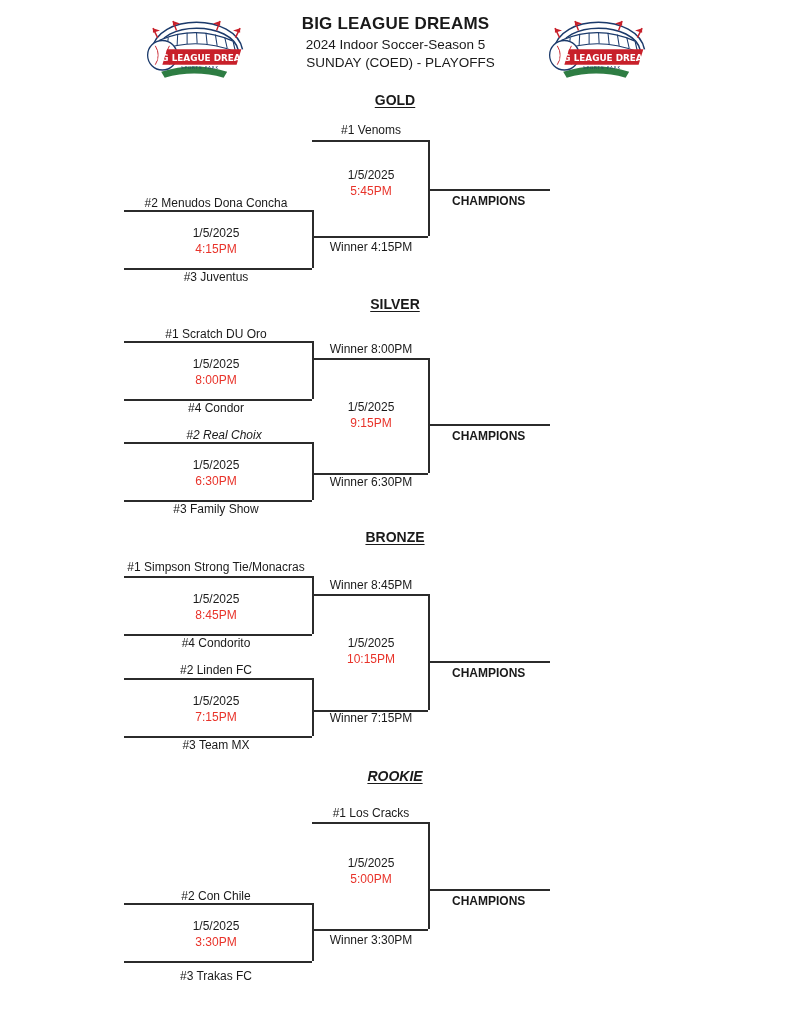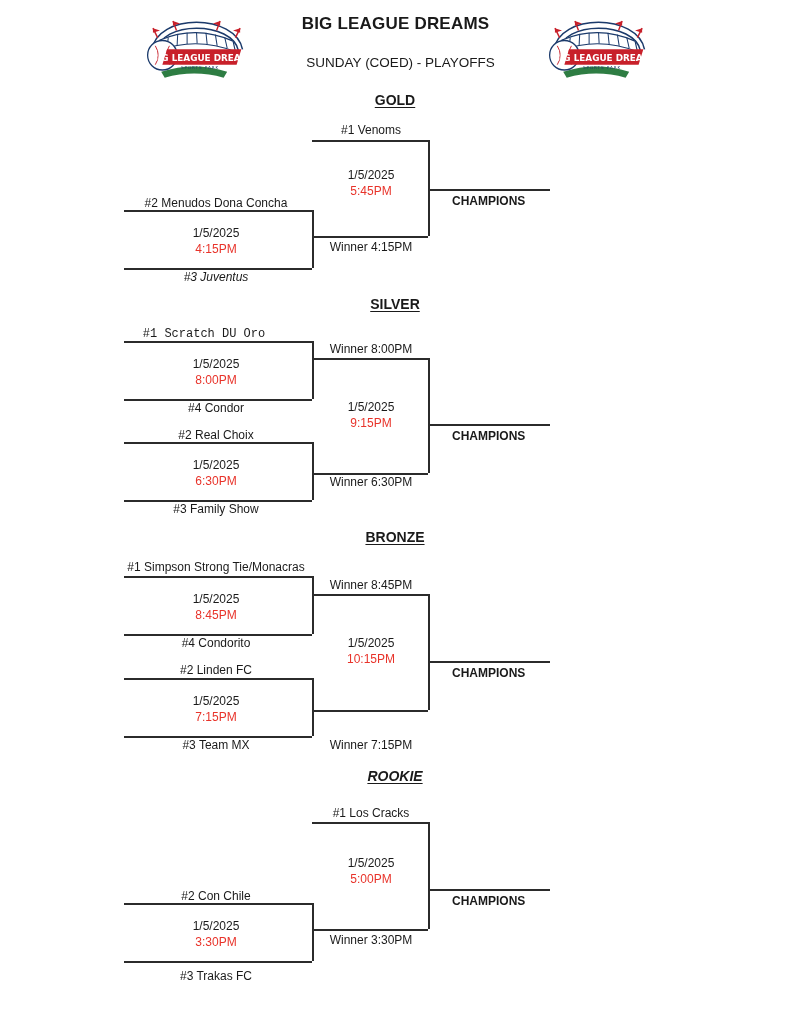--- a/index.html
+++ b/index.html
@@ -127,60 +127,61 @@
         <path d="M36 54 q10 16 0 32"></path>
           <path d="M60 54 q-10 16 0 32"></path>
       </g>
       <path d="M56 60 h126 l-8 26 h-126 z" fill="#c8202a"></path>
       <text x="118" y="79" font-family="DejaVu Sans, sans-serif" font-size="15" font-weight="bold" fill="#ffffff" text-anchor="middle">BIG LEAGUE DREAMS</text>
       <text x="112" y="93" font-family="DejaVu Sans, sans-serif" font-size="7" fill="#1b3a6b" text-anchor="middle" letter-spacing="1.6">SPORTS PARK</text>
     </svg>
   </div>
 
   <div class="hdr-title">BIG LEAGUE DREAMS</div>
+  <div class="hdr-sub1">2024 Indoor Soccer-Season 5</div>
   <div class="hdr-sub2">SUNDAY (COED) - PLAYOFFS</div>
 
   <div class="sec-head" style="left:395px;top:92px;">GOLD</div>
 
   <div class="lbl c" style="left:371px;top:123px;">#1 Venoms</div>
   <div class="hline" style="left:312px;top:140px;width:116px;"></div>
 
   <div class="lbl c" style="left:216px;top:196px;">#2 Menudos Dona Concha</div>
   <div class="hline" style="left:124px;top:210px;width:188px;"></div>
   <div class="vline" style="left:312px;top:210px;height:58px;"></div>
   <div class="hline" style="left:124px;top:268px;width:188px;"></div>
-  <div class="lbl c" style="left:216px;top:270px;font-style:italic;">#3 Juventus</div>
+  <div class="lbl c" style="left:216px;top:270px;">#3 Juventus</div>
   <div class="match-date" style="left:216px;top:225px;">
     <span class="d">1/5/2025</span>
     <span class="t">4:15PM</span>
   </div>
 
   <div class="lbl c" style="left:371px;top:240px;">Winner 4:15PM</div>
   <div class="vline" style="left:428px;top:140px;height:96px;"></div>
   <div class="hline" style="left:312px;top:236px;width:116px;"></div>
   <div class="match-date" style="left:371px;top:167px;">
     <span class="d">1/5/2025</span>
     <span class="t">5:45PM</span>
   </div>
   <div class="hline" style="left:428px;top:189px;width:122px;"></div>
   <div class="lbl bold" style="left:452px;top:194px;">CHAMPIONS</div>
 
   <div class="sec-head" style="left:395px;top:296px;">SILVER</div>
 
-  <div class="lbl c" style="left:204px;top:327px;font-family:Liberation Mono, monospace;">#1 Scratch DU Oro</div>
+  <div class="lbl c" style="left:216px;top:327px;">#1 Scratch DU Oro</div>
   <div class="hline" style="left:124px;top:341px;width:188px;"></div>
   <div class="vline" style="left:312px;top:341px;height:58px;"></div>
   <div class="hline" style="left:124px;top:399px;width:188px;"></div>
   <div class="lbl c" style="left:216px;top:401px;">#4 Condor</div>
   <div class="match-date" style="left:216px;top:356px;">
     <span class="d">1/5/2025</span>
     <span class="t">8:00PM</span>
   </div>
 
-  <div class="lbl c" style="left:216px;top:428px;">#2 Real Choix</div>
+  <div class="lbl c" style="left:224px;top:428px;font-style:italic;">#2 Real Choix</div>
   <div class="hline" style="left:124px;top:442px;width:188px;"></div>
   <div class="vline" style="left:312px;top:442px;height:58px;"></div>
   <div class="hline" style="left:124px;top:500px;width:188px;"></div>
   <div class="lbl c" style="left:216px;top:502px;">#3 Family Show</div>
   <div class="match-date" style="left:216px;top:457px;">
     <span class="d">1/5/2025</span>
     <span class="t">6:30PM</span>
   </div>
 
   <div class="lbl c" style="left:371px;top:342px;">Winner 8:00PM</div>
@@ -214,21 +215,21 @@
   <div class="lbl c" style="left:216px;top:738px;">#3 Team MX</div>
   <div class="match-date" style="left:216px;top:693px;">
     <span class="d">1/5/2025</span>
     <span class="t">7:15PM</span>
   </div>
 
   <div class="lbl c" style="left:371px;top:578px;">Winner 8:45PM</div>
   <div class="hline" style="left:312px;top:594px;width:116px;"></div>
   <div class="vline" style="left:428px;top:594px;height:116px;"></div>
   <div class="hline" style="left:312px;top:710px;width:116px;"></div>
-  <div class="lbl c" style="left:371px;top:738px;">Winner 7:15PM</div>
+  <div class="lbl c" style="left:371px;top:711px;">Winner 7:15PM</div>
   <div class="match-date" style="left:371px;top:635px;">
     <span class="d">1/5/2025</span>
     <span class="t">10:15PM</span>
   </div>
   <div class="hline" style="left:428px;top:661px;width:122px;"></div>
   <div class="lbl bold" style="left:452px;top:666px;">CHAMPIONS</div>
 
   <div class="sec-head" style="left:395px;top:768px;font-style:italic;">ROOKIE</div>
 
   <div class="lbl c" style="left:371px;top:806px;">#1 Los Cracks</div>

